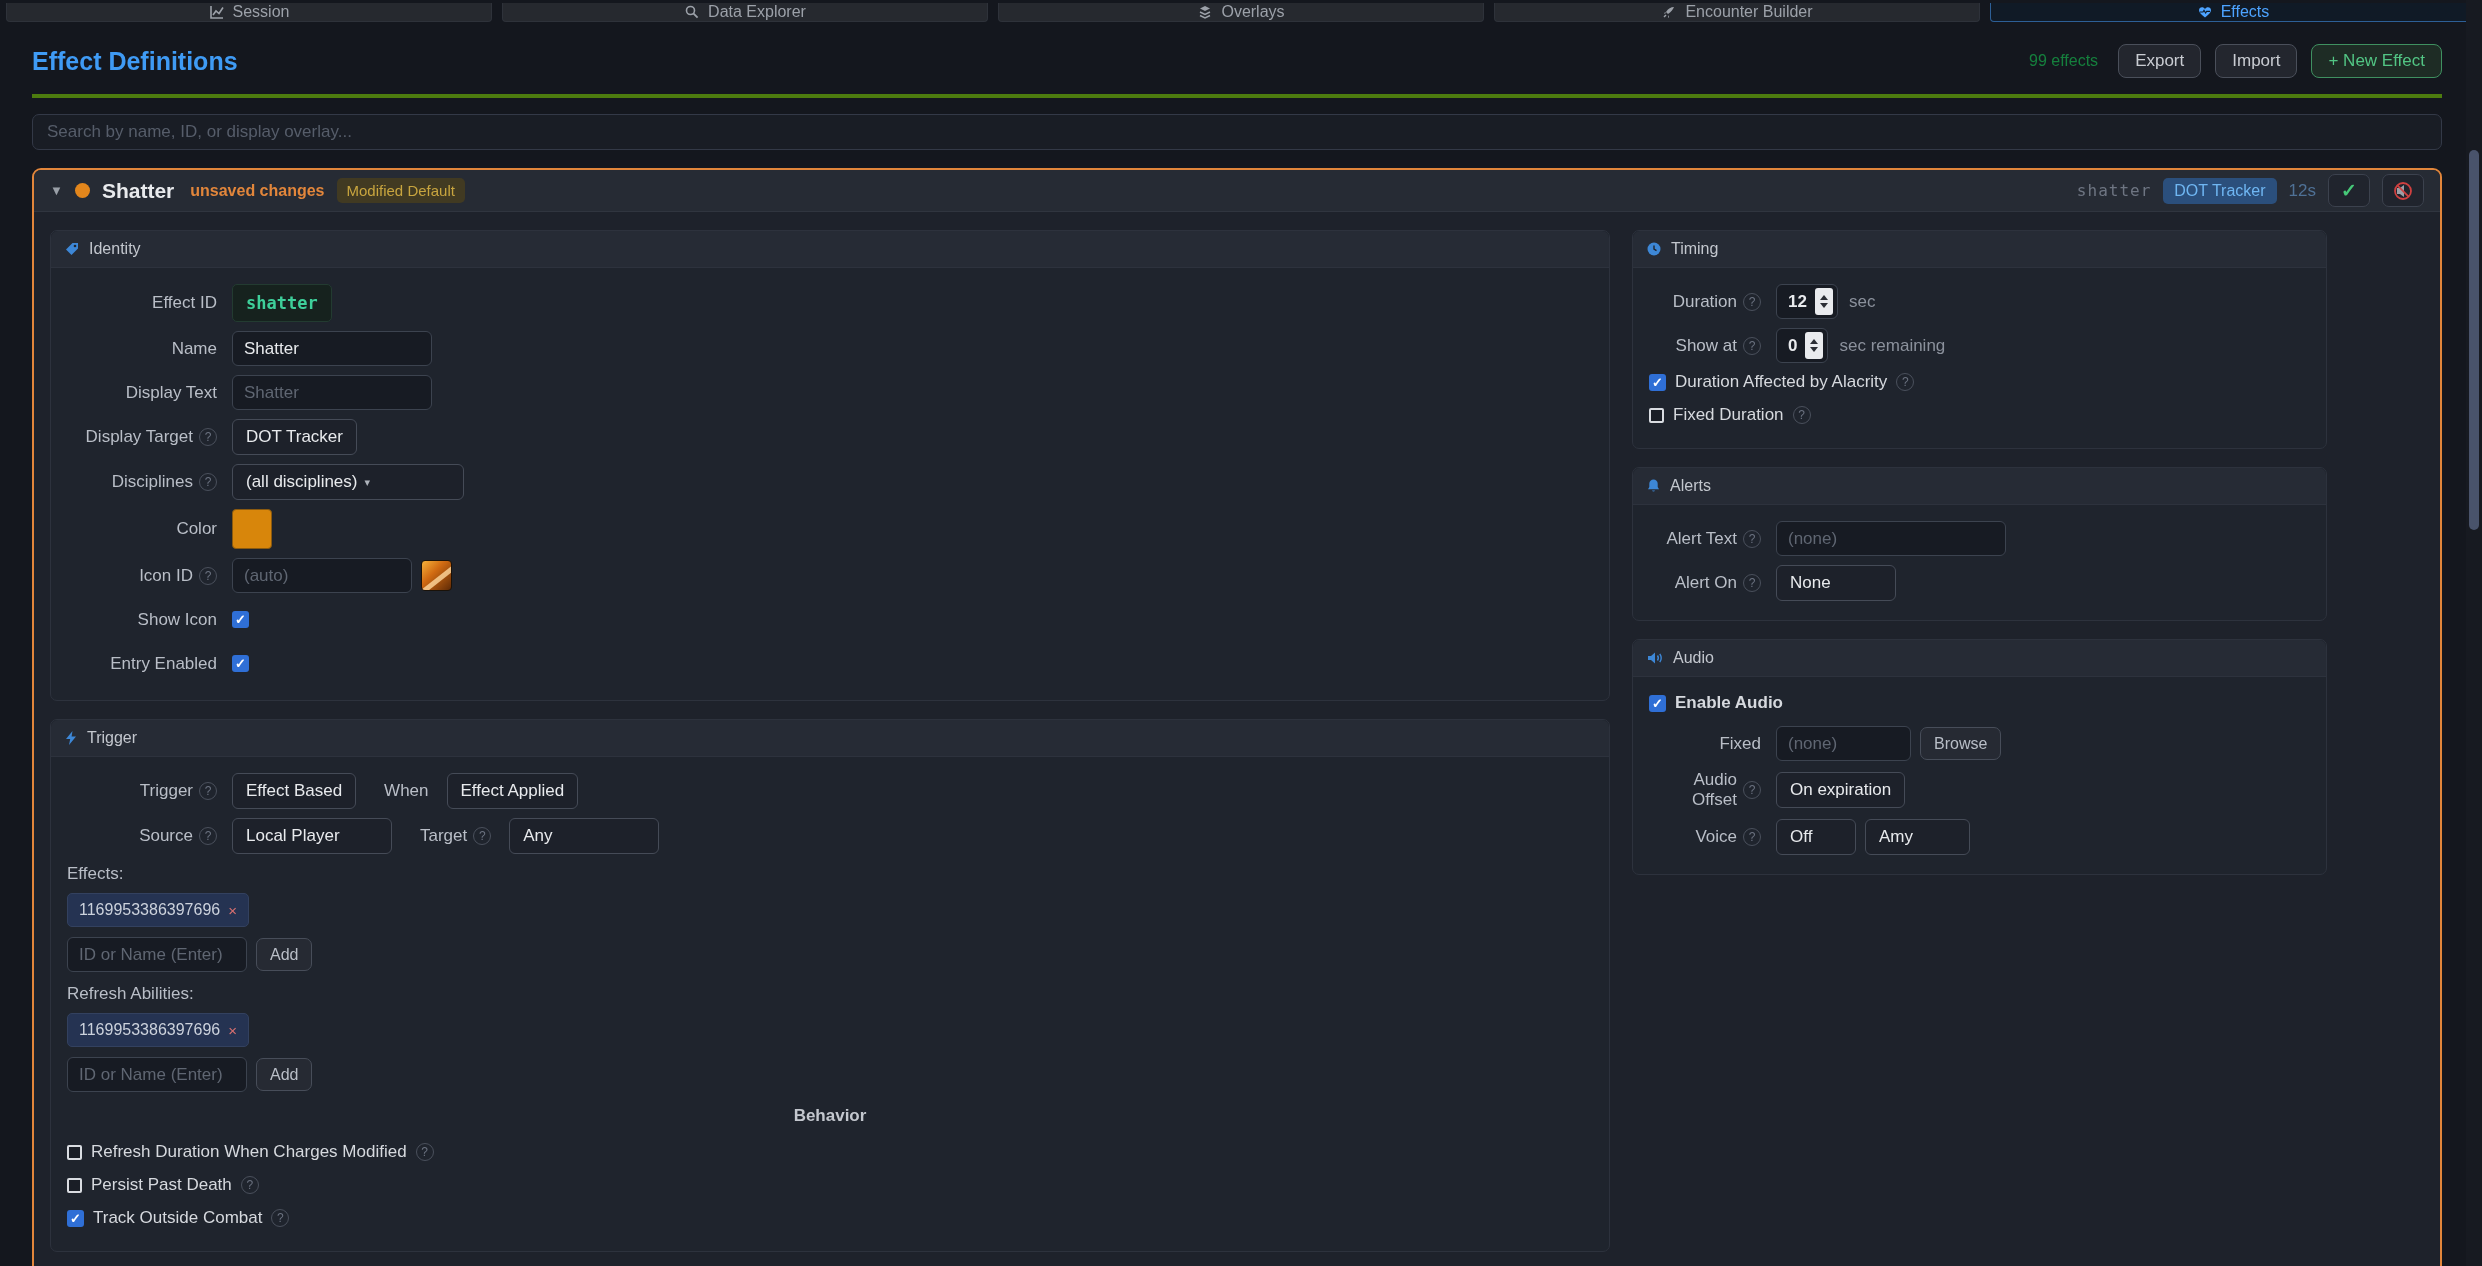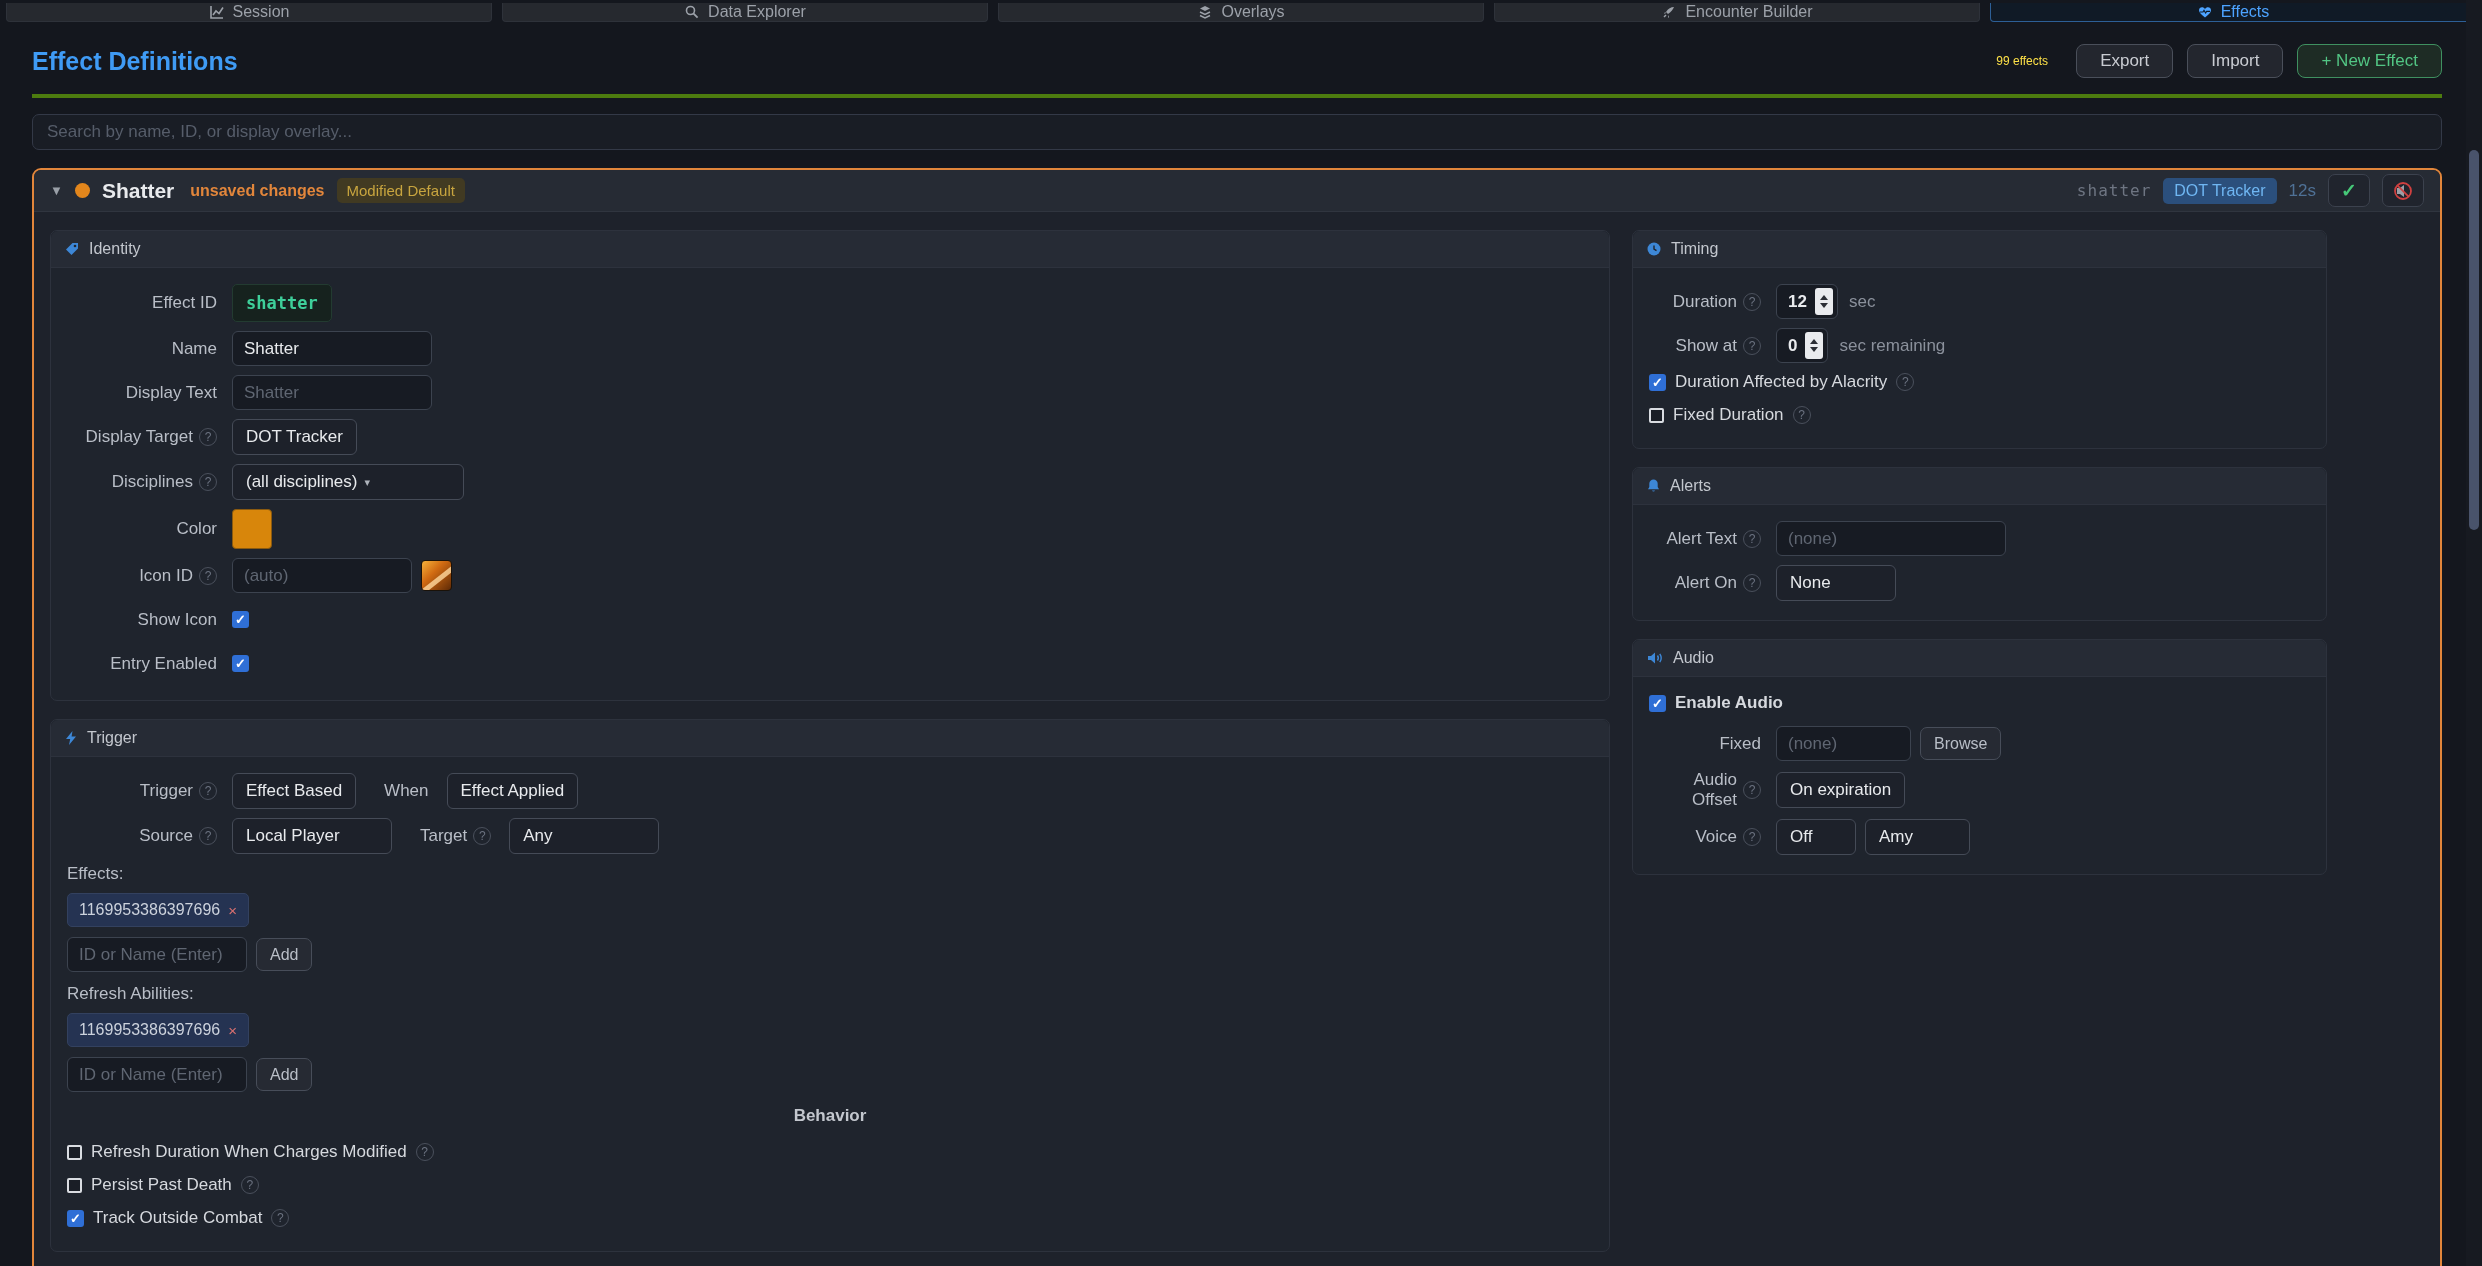--- a/index.html
+++ b/index.html
@@ -20,23 +20,23 @@
   .navtab.active { background:#101a26; border:1px solid #2d5f96; border-top:none; color:#4da3ff; }
   .navtab svg { flex:none; }
 
   .content { padding:0 40px 0 32px; }
 
   
   .page-head { display:flex; justify-content:space-between; align-items:center;
     padding:22px 0 16px; border-bottom:4px solid #4d7c0f; }
   .page-title { color:#3f9bf5; font-size:25px; font-weight:bold; }
   .head-actions { display:flex; align-items:center; gap:14px; }
-  .count-label { color:#fde047; font-size:12px; margin-right:14px; }
+  .count-label { color:#15803d; font-size:16px; margin-right:6px; }
   .btn { display:inline-flex; align-items:center; justify-content:center; cursor:pointer;
-    border-radius:8px; font-size:17px; height:34px; padding:0 23px; }
+    border-radius:8px; font-size:17px; height:34px; padding:0 16px; }
   .btn-plain { background:#23262e; border:1px solid #4a4f5a; color:#c9ccd2; }
   .btn-green { background:#1e2c25; border:1px solid #3f9060; color:#52c584; }
 
   
   .search-wrap { margin-top:16px; }
   .search-input { width:100%; height:36px; background:#191d25; border:1px solid #333947;
     border-radius:7px; padding:0 14px; color:#e8eaed; font-size:17px; outline:none;
     font-family:"Liberation Sans", sans-serif; }
   .search-input::placeholder { color:#565d6a; }
 

